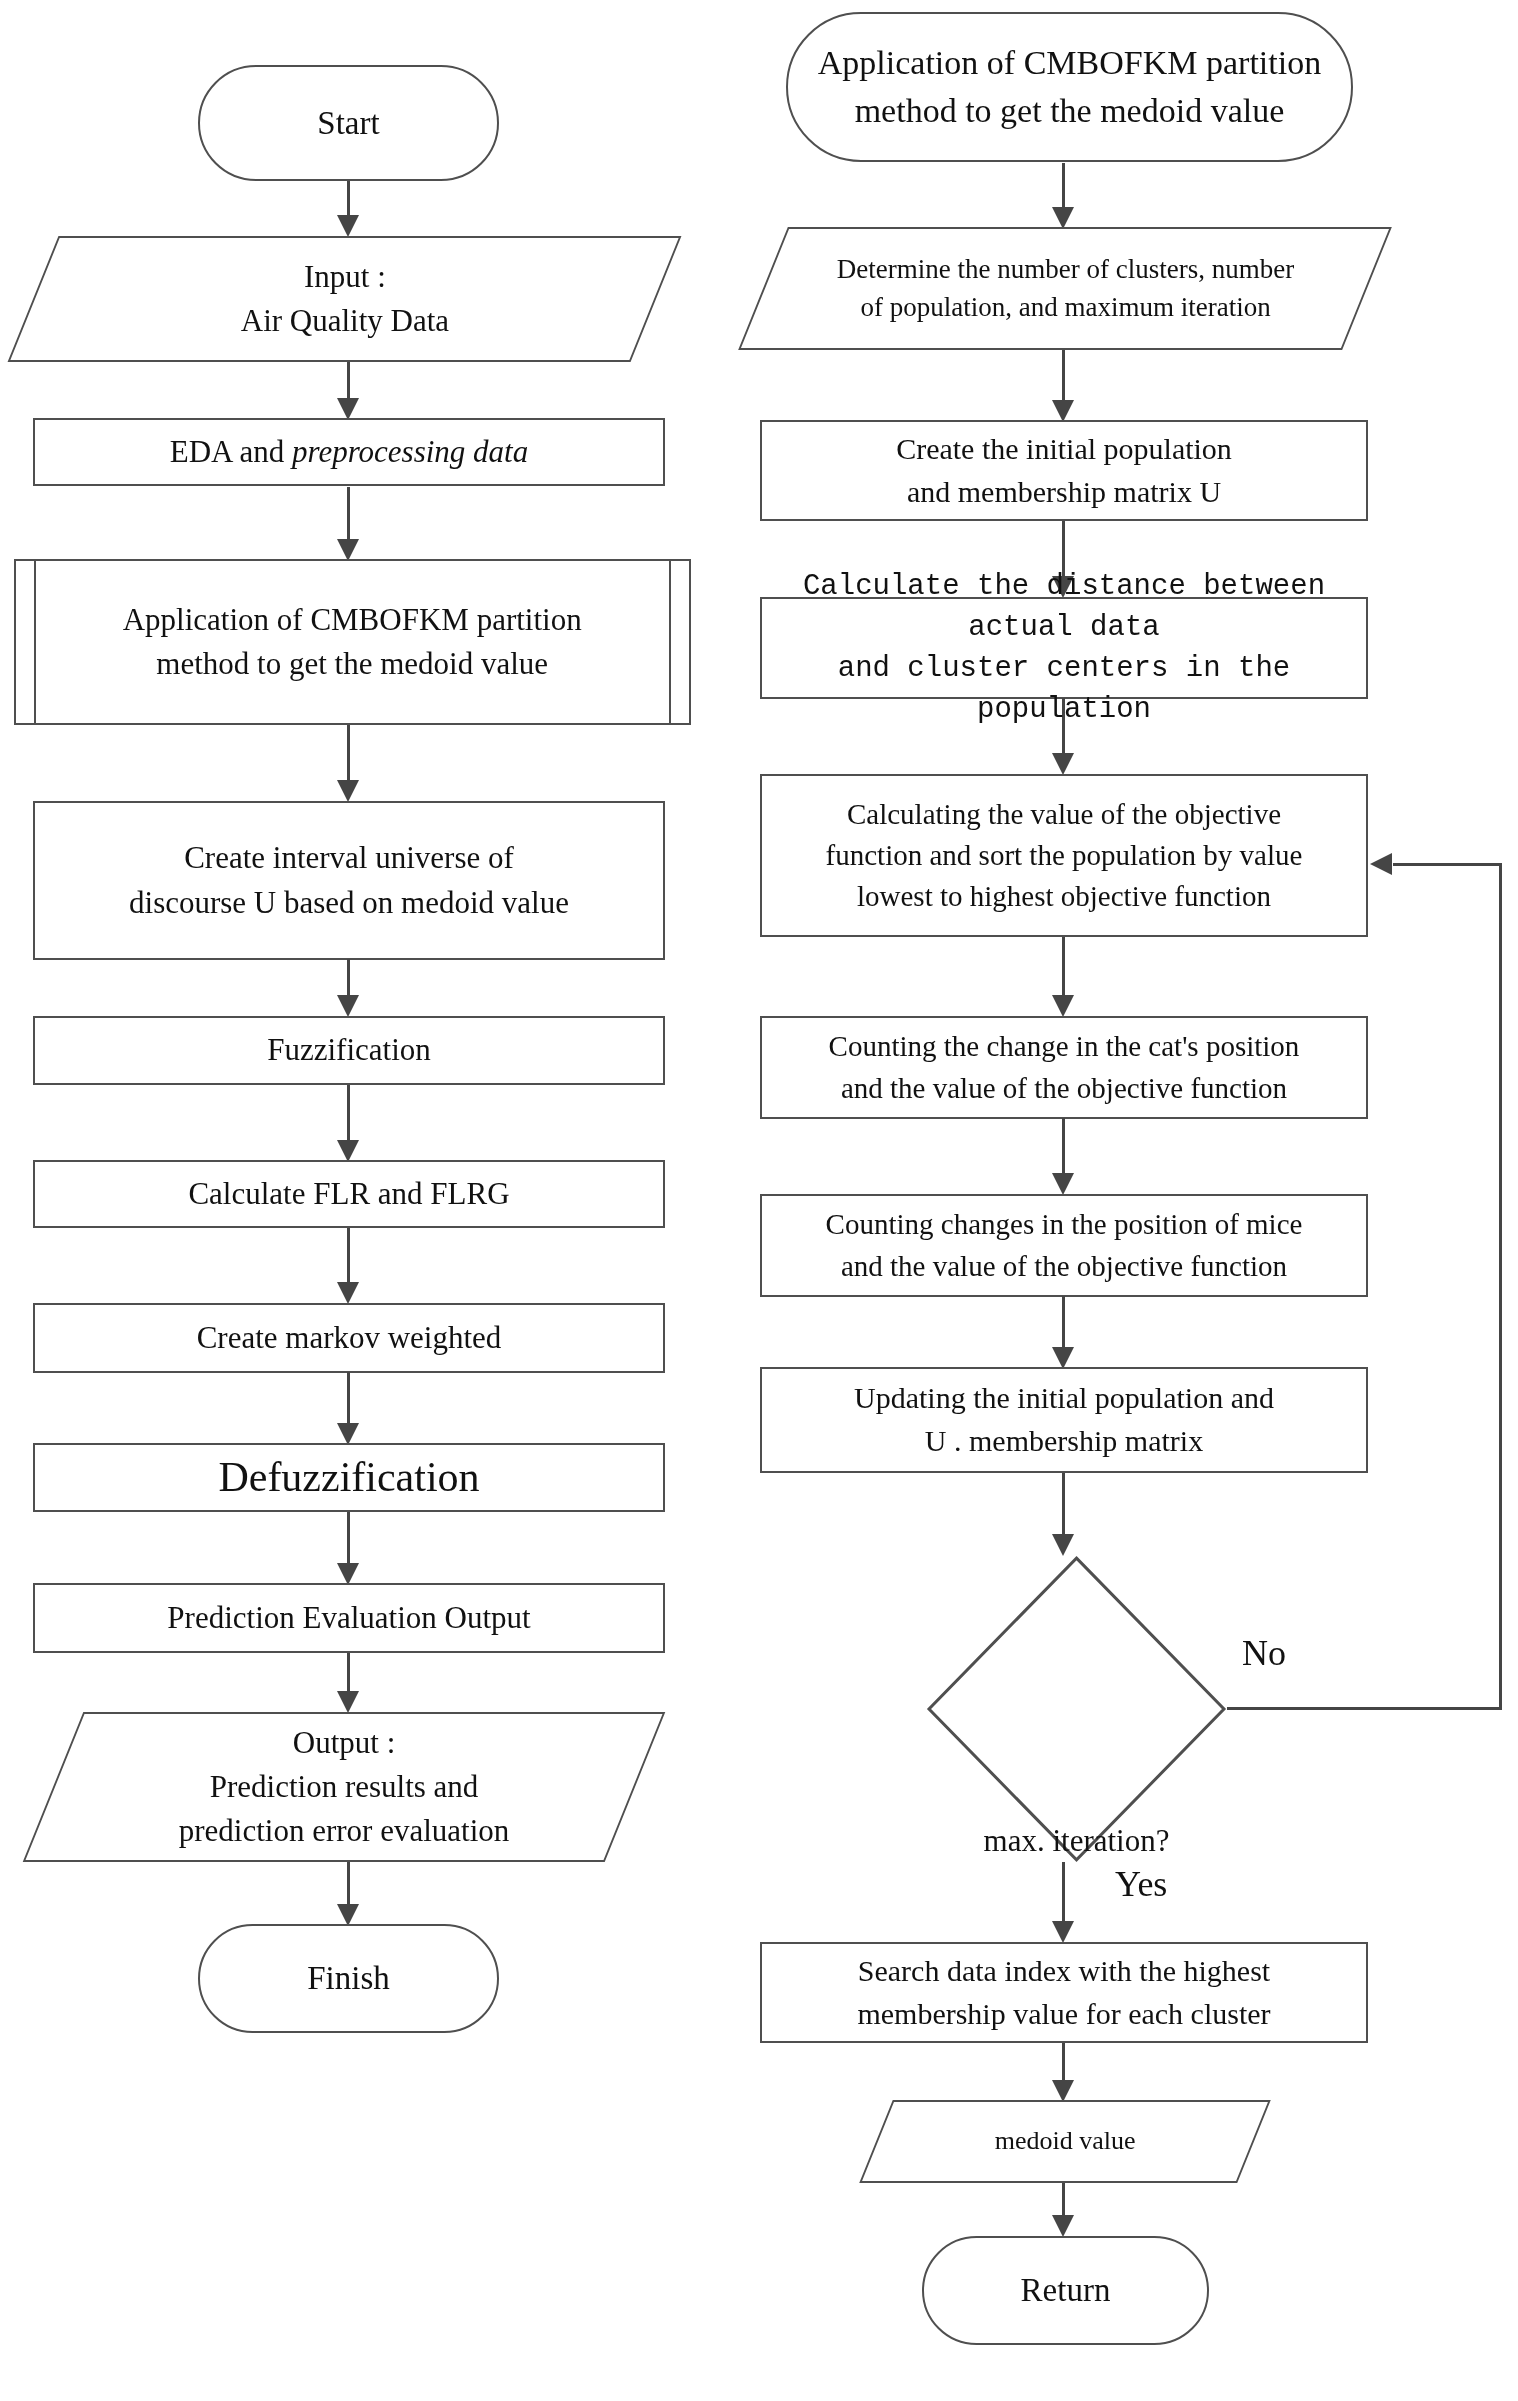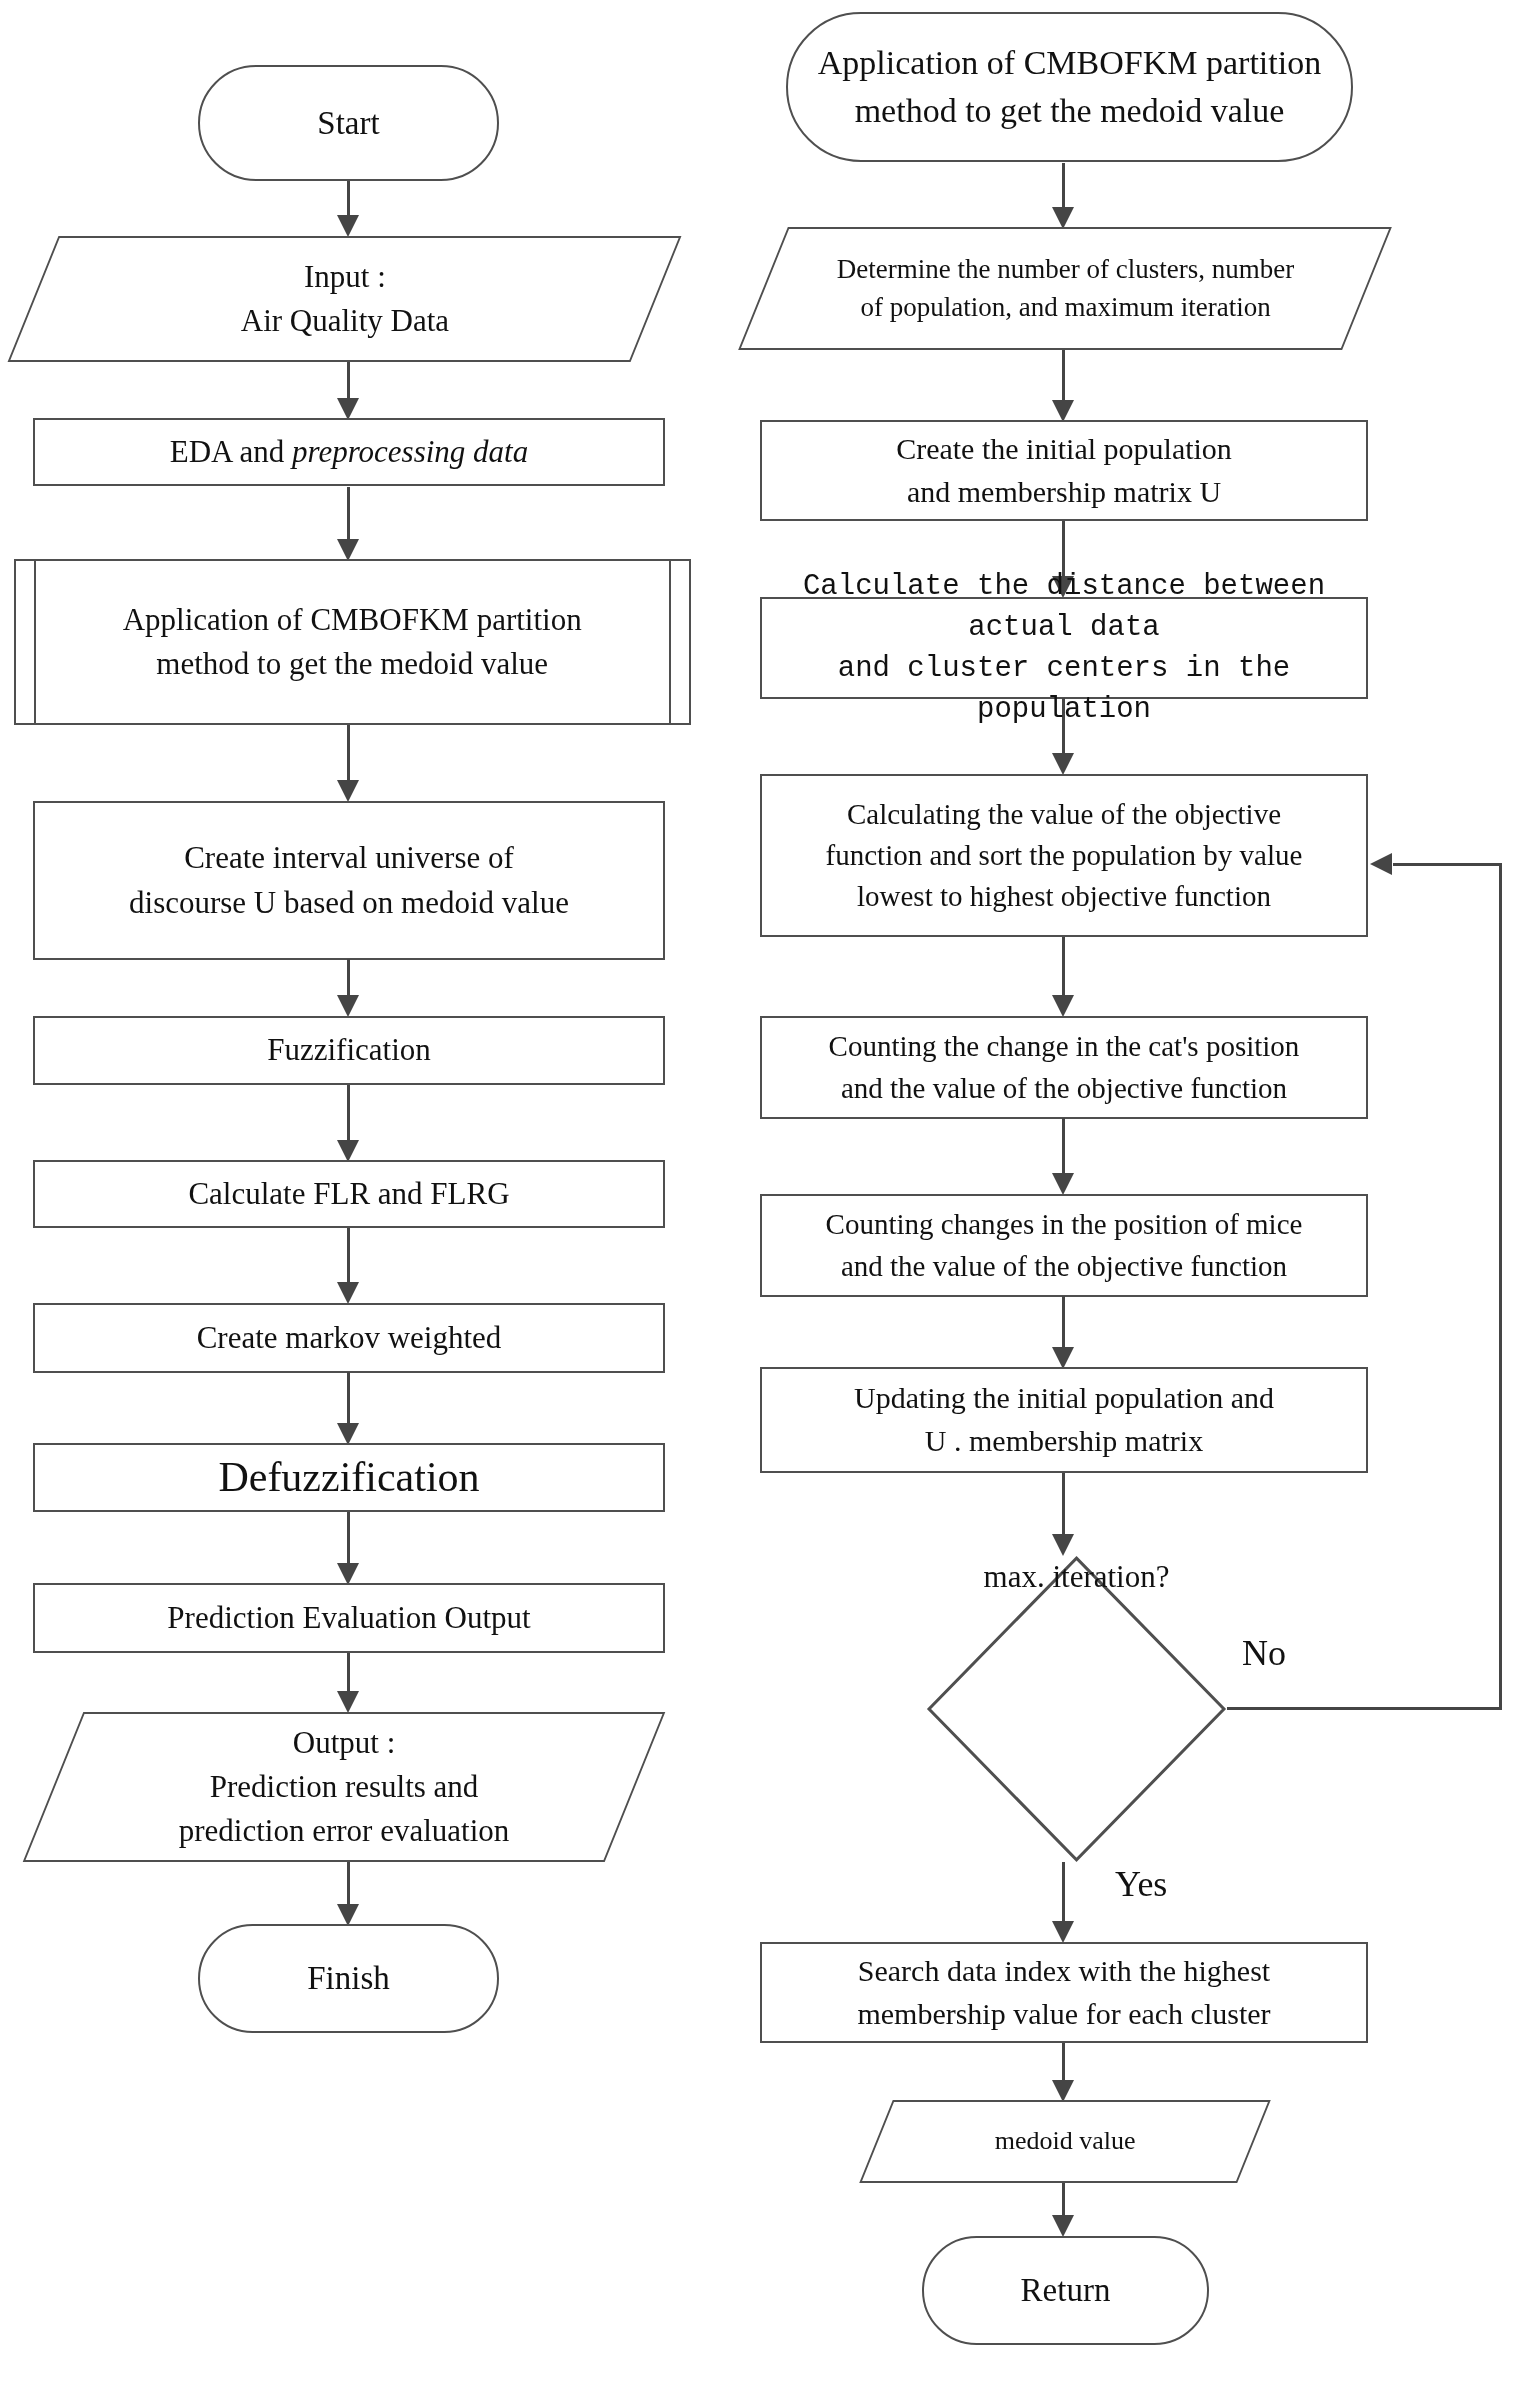--- a/index.html
+++ b/index.html
@@ -21,21 +21,21 @@
   .rect    { border:2.1px solid #4f4f4f; }
   .stadium { border:2.1px solid #4f4f4f; border-radius:683px; }
   .para    { border:2.1px solid #4f4f4f; transform:skewX(-22deg); }
   .para .txt { transform:skewX(22deg); }
   .predef  { border:2.1px solid #4f4f4f; }
   .predef::before {
     content:""; position:absolute; top:0; bottom:0; left:18px; right:18px;
     border-left:2.1px solid #4f4f4f; border-right:2.1px solid #4f4f4f;
   }
   .txt { white-space:pre-line; line-height:1.42; display:block; padding:0 6.8px; position:relative; z-index:2; }
-  .diamond { position:absolute; display:flex; align-items:flex-start; justify-content:center; text-align:center; background:transparent; }
+  .diamond { position:absolute; display:flex; align-items:flex-end; justify-content:center; text-align:center; background:transparent; }
   .diamond svg { position:absolute; left:0; top:0; width:100%; height:100%; }
   .varrow { position:absolute; width:2.7px; background:#454545; }
   .varrow::after {
     content:""; position:absolute; top:100%; left:50%; transform:translateX(-50%);
     width:0; height:0;
     border-left:11.6px solid transparent; border-right:11.6px solid transparent;
     border-top:22px solid #454545;
   }
   .hseg { position:absolute; height:2.7px; background:#454545; }
   .vseg { position:absolute; width:2.7px; background:#454545; }

